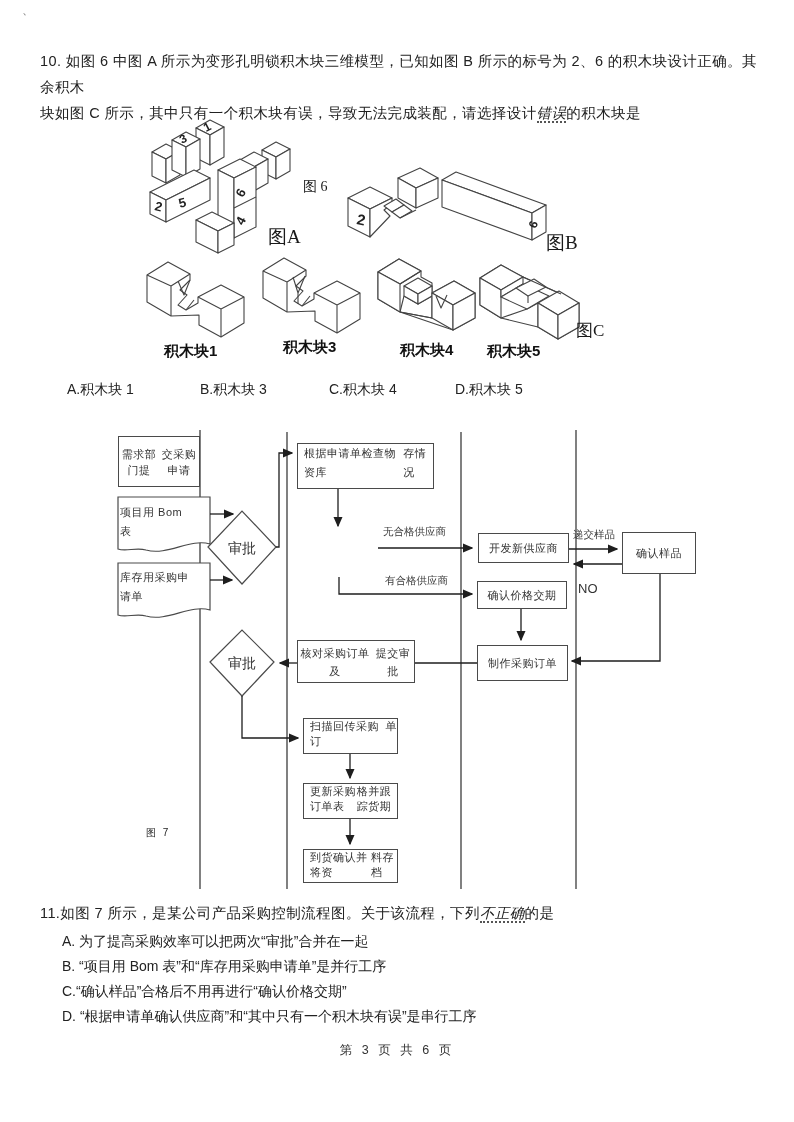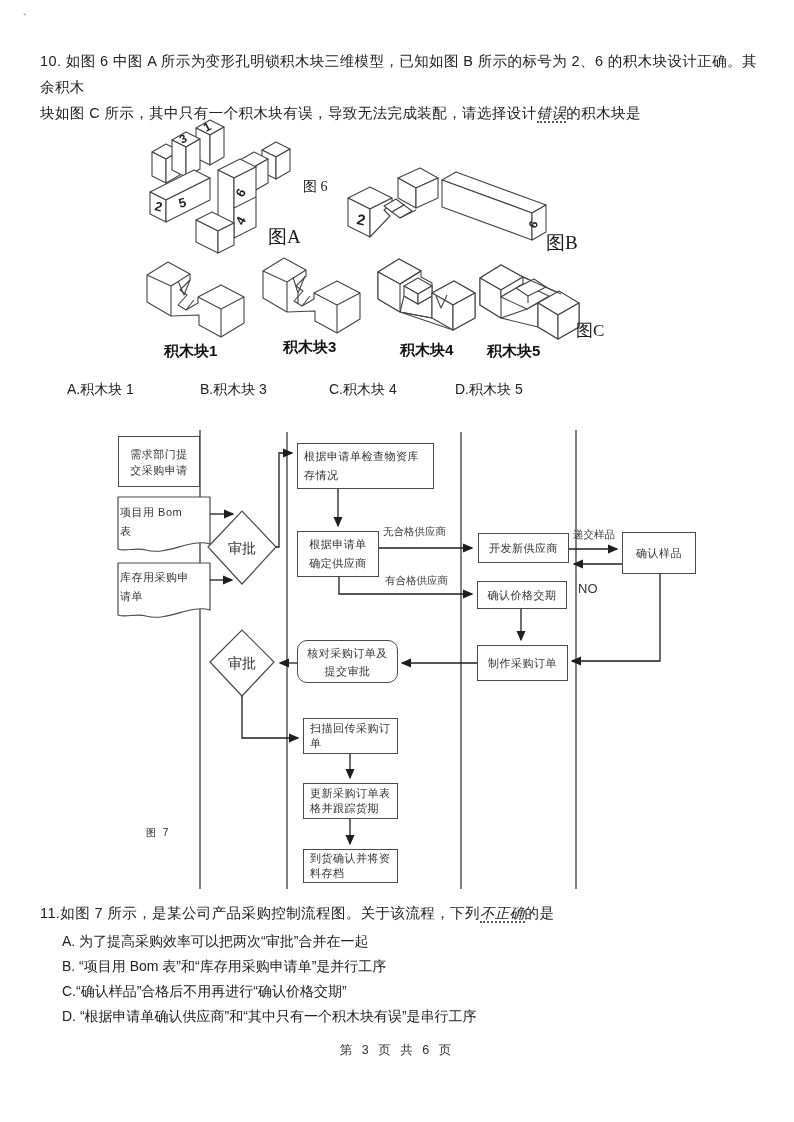--- a/index.html
+++ b/index.html
@@ -7,21 +7,21 @@
     position:relative;width:794px;height:1122px;margin:0 auto;background:#ffffff;
     font-family:"Liberation Sans","DejaVu Sans",sans-serif;color:#2d2d2d;overflow:hidden;
   }
   .abs{position:absolute;}
   .qtext{font-size:14.5px;line-height:26px;letter-spacing:0.4px;color:#222;}
   .em-dots{border-bottom:2.5px dotted #555;padding-bottom:0px;font-style:italic;}
   .optrow{font-size:14px;color:#222;}
   .flabel{font-size:10.5px;color:#3a3a3a;white-space:nowrap;}
   .fbox{
     position:absolute;background:#fff;border:1.2px solid #4a4a4a;box-sizing:border-box;
-    font-size:11px;color:#333;display:flex;flex-direction:column;justify-content:center;
+    font-size:11px;color:#333;display:flex;flex-direction:row;justify-content:center;
     line-height:16px;letter-spacing:0.5px;z-index:3;
   }
   .ctr{align-items:center;text-align:center;}
   .lft{align-items:flex-start;padding-left:6px;text-align:left;}
   .dlabel{position:absolute;font-size:14px;color:#333;text-align:center;z-index:4;}
   .doctext{position:absolute;font-size:11px;color:#333;line-height:19px;z-index:4;letter-spacing:0.5px;}
   .figlab{font-family:"Liberation Serif","DejaVu Serif",serif;fill:#1a1a1a;}
   .svgnum{font-family:"Liberation Sans",sans-serif;font-weight:bold;fill:#222;}
   .blklab{font-family:"Liberation Sans",sans-serif;font-weight:bold;font-size:15px;fill:#111;}
   svg{overflow:visible;}
@@ -217,34 +217,30 @@
     <span>请单</span>
   </div>
 
   <div class="dlabel" style="left:224px;top:540px;width:36px;">审批</div>
   <div class="dlabel" style="left:224px;top:655px;width:36px;">审批</div>
 
   <div class="fbox lft" style="left:297px;top:443px;width:137px;height:46px;line-height:19px;">
     <span>根据申请单检查物资库</span>
     <span>存情况</span>
   </div>
-  <div class="fbox ctr" style="left:297px;top:531px;width:82px;height:46px;line-height:19px;">
-    <span>根据申请单</span>
-    <span>确定供应商</span>
-  </div>
   <div class="fbox ctr" style="left:478px;top:533px;width:91px;height:30px;">
     <span>开发新供应商</span>
   </div>
   <div class="fbox ctr" style="left:622px;top:532px;width:74px;height:42px;">
     <span>确认样品</span>
   </div>
   <div class="fbox ctr" style="left:477px;top:581px;width:90px;height:28px;">
     <span>确认价格交期</span>
   </div>
-  <div class="fbox ctr" style="left:297px;top:640px;width:101px;height:43px;line-height:18px;border-radius:10px;">
+  <div class="fbox ctr" style="left:297px;top:640px;width:118px;height:43px;line-height:18px;">
     <span>核对采购订单及</span>
     <span>提交审批</span>
   </div>
   <div class="fbox ctr" style="left:477px;top:645px;width:91px;height:36px;">
     <span>制作采购订单</span>
   </div>
   <div class="fbox lft" style="left:303px;top:718px;width:95px;height:36px;line-height:15px;">
     <span>扫描回传采购订</span>
     <span>单</span>
   </div>

